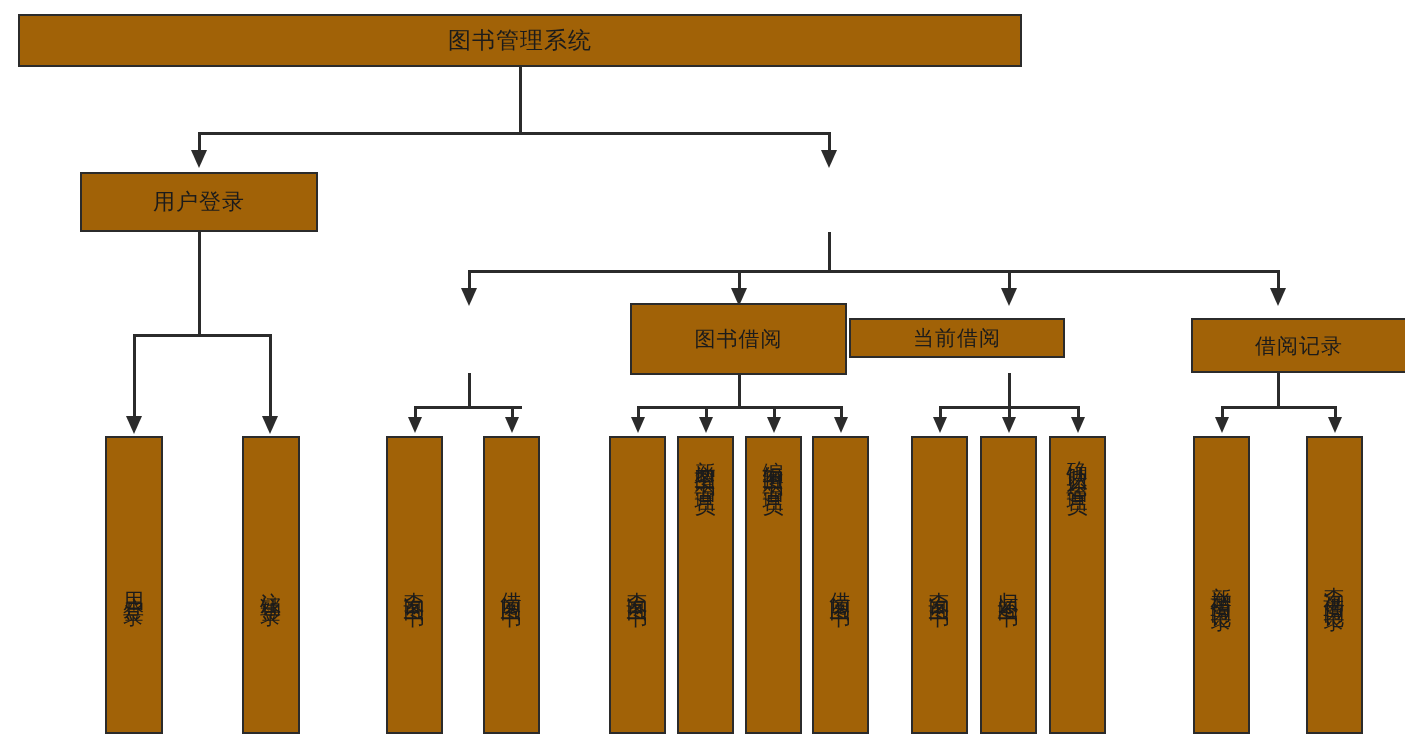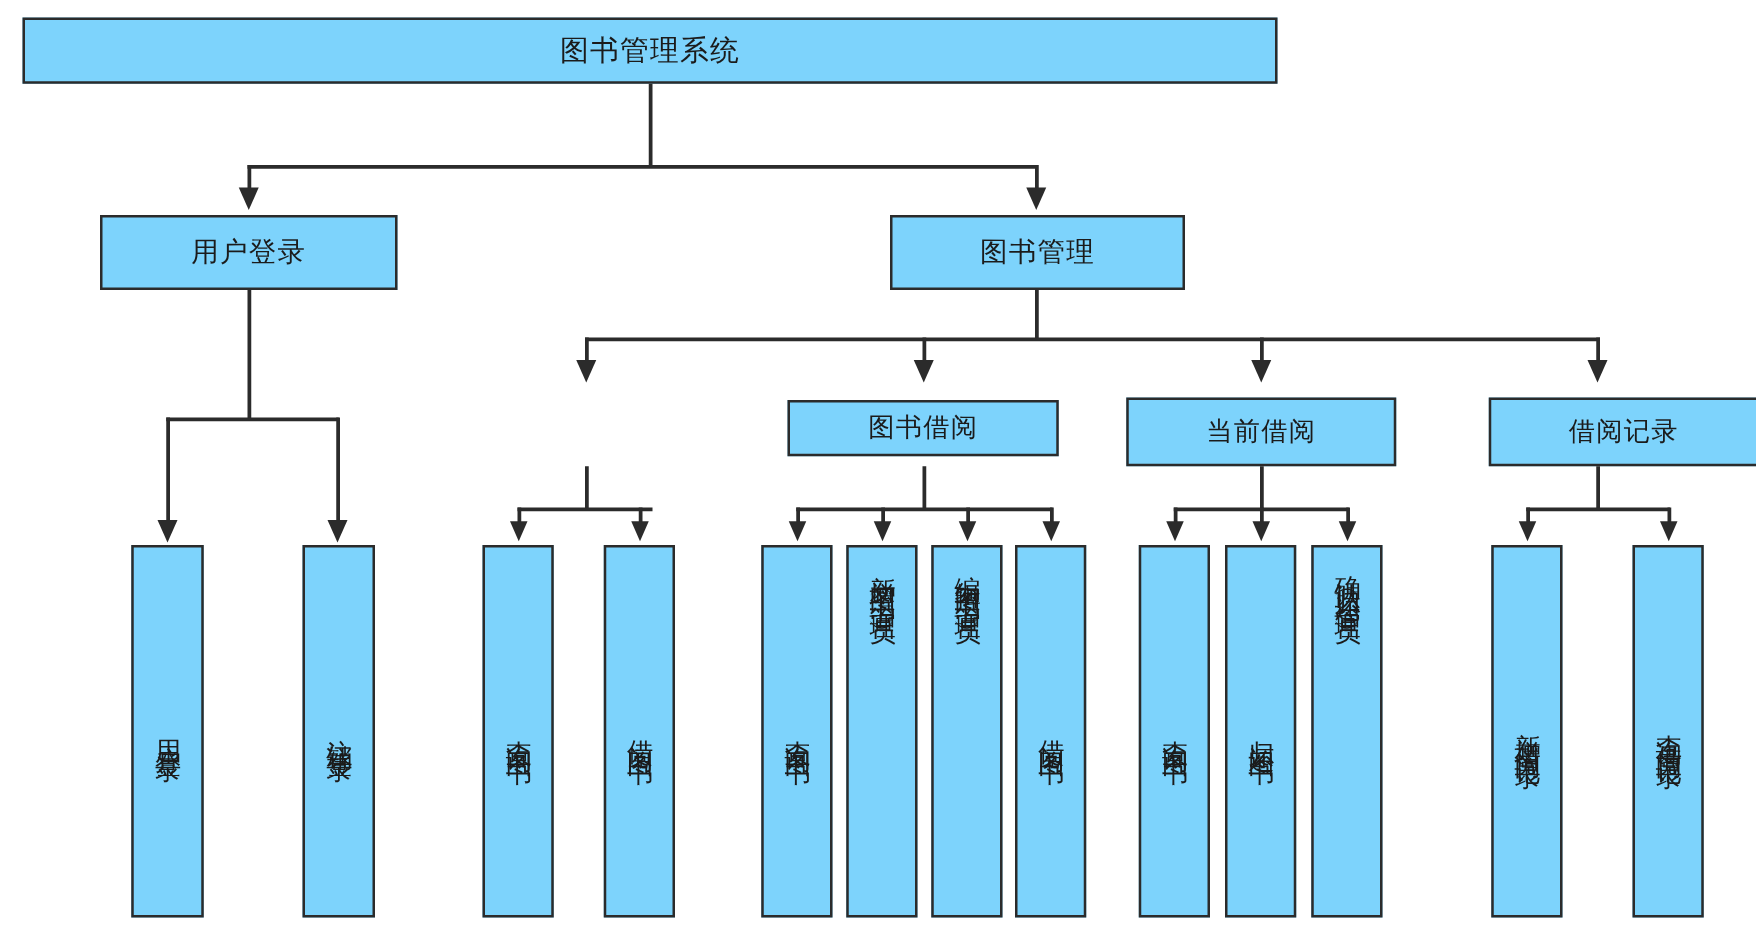--- a/index.html
+++ b/index.html
@@ -13,21 +13,21 @@
   #diagram-root {
     position: relative;
     width: 1405px;
     height: 747px;
     background: #ffffff;
     overflow: hidden;
   }
   .node {
     position: absolute;
     box-sizing: border-box;
-    background: #7dd3fc;
+    background: #a16207;
     border: 2.5px solid #2b2b2b;
     display: flex;
     align-items: center;
     justify-content: center;
     color: #1a1a1a;
   }
   .node-label {
     font-size: 22px;
     line-height: 1.12;
     letter-spacing: 1px;
@@ -98,47 +98,44 @@
 
   <div class="edge v" style="left:519px; top:67px; height:67px;"></div>
   <div class="edge h" style="left:198px; top:132px; width:632px;"></div>
   <div class="edge v" style="left:198px; top:132px; height:22px;"></div>
   <div class="edge v" style="left:828px; top:132px; height:22px;"></div>
   <div class="arrow" style="left:191px; top:150px;"></div>
   <div class="arrow" style="left:821px; top:150px;"></div>
 
   <div class="node level2" style="left:80px; top:172px; width:238px; height:60px;">
     <span class="node-label">用户登录</span>
-  </div>
-  <div class="node level2" style="left:712px; top:172px; width:236px; height:60px;">
-    <span class="node-label">图书管理</span>
   </div>
 
   <div class="edge v" style="left:198px; top:232px; height:104px;"></div>
   <div class="edge h" style="left:133px; top:334px; width:138px;"></div>
   <div class="edge v" style="left:133px; top:334px; height:84px;"></div>
   <div class="edge v" style="left:269px; top:334px; height:84px;"></div>
   <div class="arrow" style="left:126px; top:416px;"></div>
   <div class="arrow" style="left:262px; top:416px;"></div>
 
   <div class="edge v" style="left:828px; top:232px; height:40px;"></div>
   <div class="edge h" style="left:468px; top:270px; width:812px;"></div>
   <div class="edge v" style="left:468px; top:270px; height:22px;"></div>
   <div class="edge v" style="left:738px; top:270px; height:22px;"></div>
   <div class="edge v" style="left:1008px; top:270px; height:22px;"></div>
   <div class="edge v" style="left:1277px; top:270px; height:22px;"></div>
   <div class="arrow" style="left:461px; top:288px;"></div>
   <div class="arrow" style="left:731px; top:288px;"></div>
   <div class="arrow" style="left:1001px; top:288px;"></div>
   <div class="arrow" style="left:1270px; top:288px;"></div>
 
-  <div class="node level3" style="left:630px; top:320px; width:217px; height:45px;">
+  <div class="node level3" style="left:630px; top:303px; width:217px; height:72px;">
     <span class="node-label">图书借阅</span>
   </div>
-  <div class="node level3" style="left:901px; top:318px; width:216px; height:55px;">
+  <div class="node level3" style="left:849px; top:318px; width:216px; height:40px;">
     <span class="node-label">当前借阅</span>
   </div>
   <div class="node level3" style="left:1171px; top:318px; width:216px; height:55px;margin-left:20px;">
     <span class="node-label">借阅记录</span>
   </div>
 
   <div class="edge v" style="left:468px; top:373px; height:35px;"></div>
   <div class="edge h" style="left:414px; top:406px; width:108px;"></div>
   <div class="edge v" style="left:414px; top:406px; height:12px;"></div>
   <div class="edge v" style="left:511px; top:406px; height:12px;"></div>

